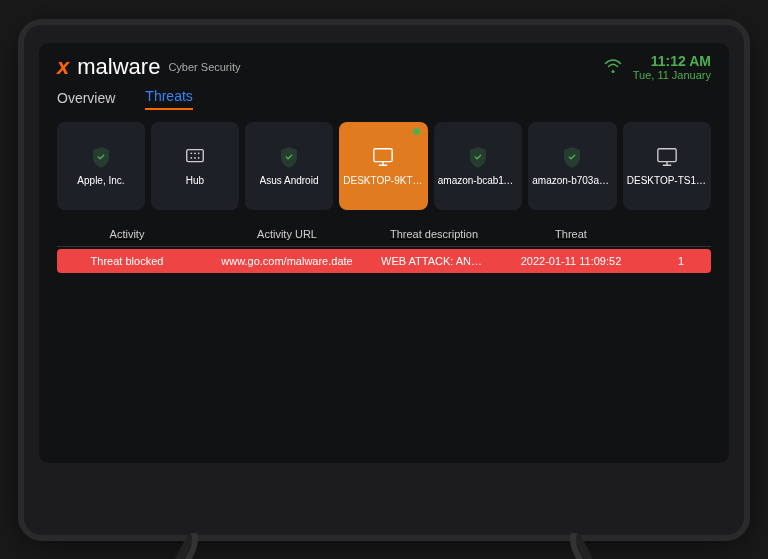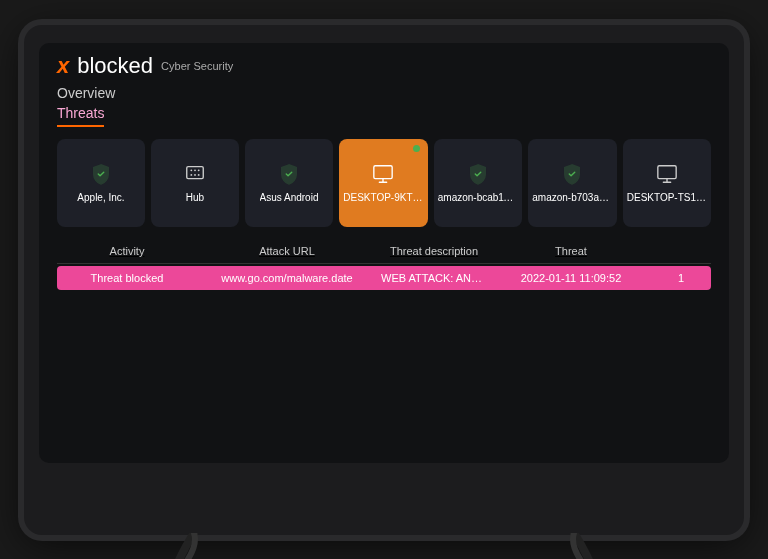--- a/index.html
+++ b/index.html
@@ -111,35 +111,35 @@
 
     .date-text {
       color: #4caf50;
       font-size: 11px;
       line-height: 1.2;
     }
 
     
     .nav-tabs {
       display: flex;
-      align-items: flex-start;
+      align-items: flex-end;
+      gap: 30px;
       padding: 0 18px;
       flex-shrink: 0;
-      flex-direction: column;
     }
 
     .nav-tab {
       color: #cccccc;
       font-size: 14px;
       padding-bottom: 4px;
       cursor: pointer;
     }
 
     .nav-tab.active {
-      color: #f9a8d4;
+      color: #3b82f6;
       border-bottom: 2px solid #ff6600;
       font-weight: 500;
     }
 
     
     .devices-row {
       display: flex;
       align-items: center;
       gap: 6px;
       padding: 12px 18px 8px 18px;
@@ -209,21 +209,21 @@
     .th {
       color: #cccccc;
       font-size: 11px;
       font-weight: 500;
       text-align: center;
     }
 
     .table-row-data {
       display: grid;
       grid-template-columns: 140px 180px 1fr 160px 60px;
-      background: #ec4899;
+      background: #ef4444;
       border-radius: 4px;
       margin-top: 2px;
       padding: 6px 0;
     }
 
     .td {
       color: #ffffff;
       font-size: 11px;
       text-align: center;
       padding: 0 4px;
@@ -246,22 +246,36 @@
   </style>
 </head>
 <body>
 
 <div class="tv-outer">
   <div class="tv-screen">
 
     <div class="header-bar">
       <div class="logo-area">
         <span class="logo-x">x</span>
-        <span class="logo-unison">blocked</span>
+        <span class="logo-unison">malware</span>
         <span class="logo-subtitle">Cyber Security</span>
+      </div>
+      <div class="header-right">
+        <span class="wifi-icon">
+          
+          <svg width="20" height="16" viewBox="0 0 20 16" fill="none">
+            <path d="M10 13a1.5 1.5 0 1 1 0 3 1.5 1.5 0 0 1 0-3z" fill="#4caf50"></path>
+            <path d="M5.5 9.5C7 8 8.4 7.2 10 7.2c1.6 0 3 .8 4.5 2.3" stroke="#4caf50" stroke-width="1.5" fill="none" stroke-linecap="round"></path>
+            <path d="M2.5 6.5C4.8 4.2 7.2 3 10 3c2.8 0 5.2 1.2 7.5 3.5" stroke="#4caf50" stroke-width="1.5" fill="none" stroke-linecap="round"></path>
+          </svg>
+        </span>
+        <div class="time-block">
+          <div class="time-text">11:12 AM</div>
+          <div class="date-text">Tue, 11 January</div>
+        </div>
       </div>
     </div>
 
     <div class="nav-tabs">
       <div class="nav-tab">Overview</div>
       <div class="nav-tab active">Threats</div>
     </div>
 
     <div class="devices-row">
 
@@ -338,21 +352,21 @@
           </svg>
         </span>
         <span class="device-name">DESKTOP-TS1-Wi..</span>
       </div>
 
     </div>
 
     <div class="threat-table">
       <div class="table-header">
         <div class="th">Activity</div>
-        <div class="th">Attack URL</div>
+        <div class="th">Activity URL</div>
         <div class="th">Threat description</div>
         <div class="th">Threat</div>
       </div>
       <div class="table-row-data">
         <div class="td">Threat blocked</div>
         <div class="td">www.go.com/malware.date</div>
         <div class="td">WEB ATTACK: ANGLER EXPLOIT KIT ...</div>
         <div class="td">2022-01-11 11:09:52</div>
         <div class="td">1</div>
       </div>

